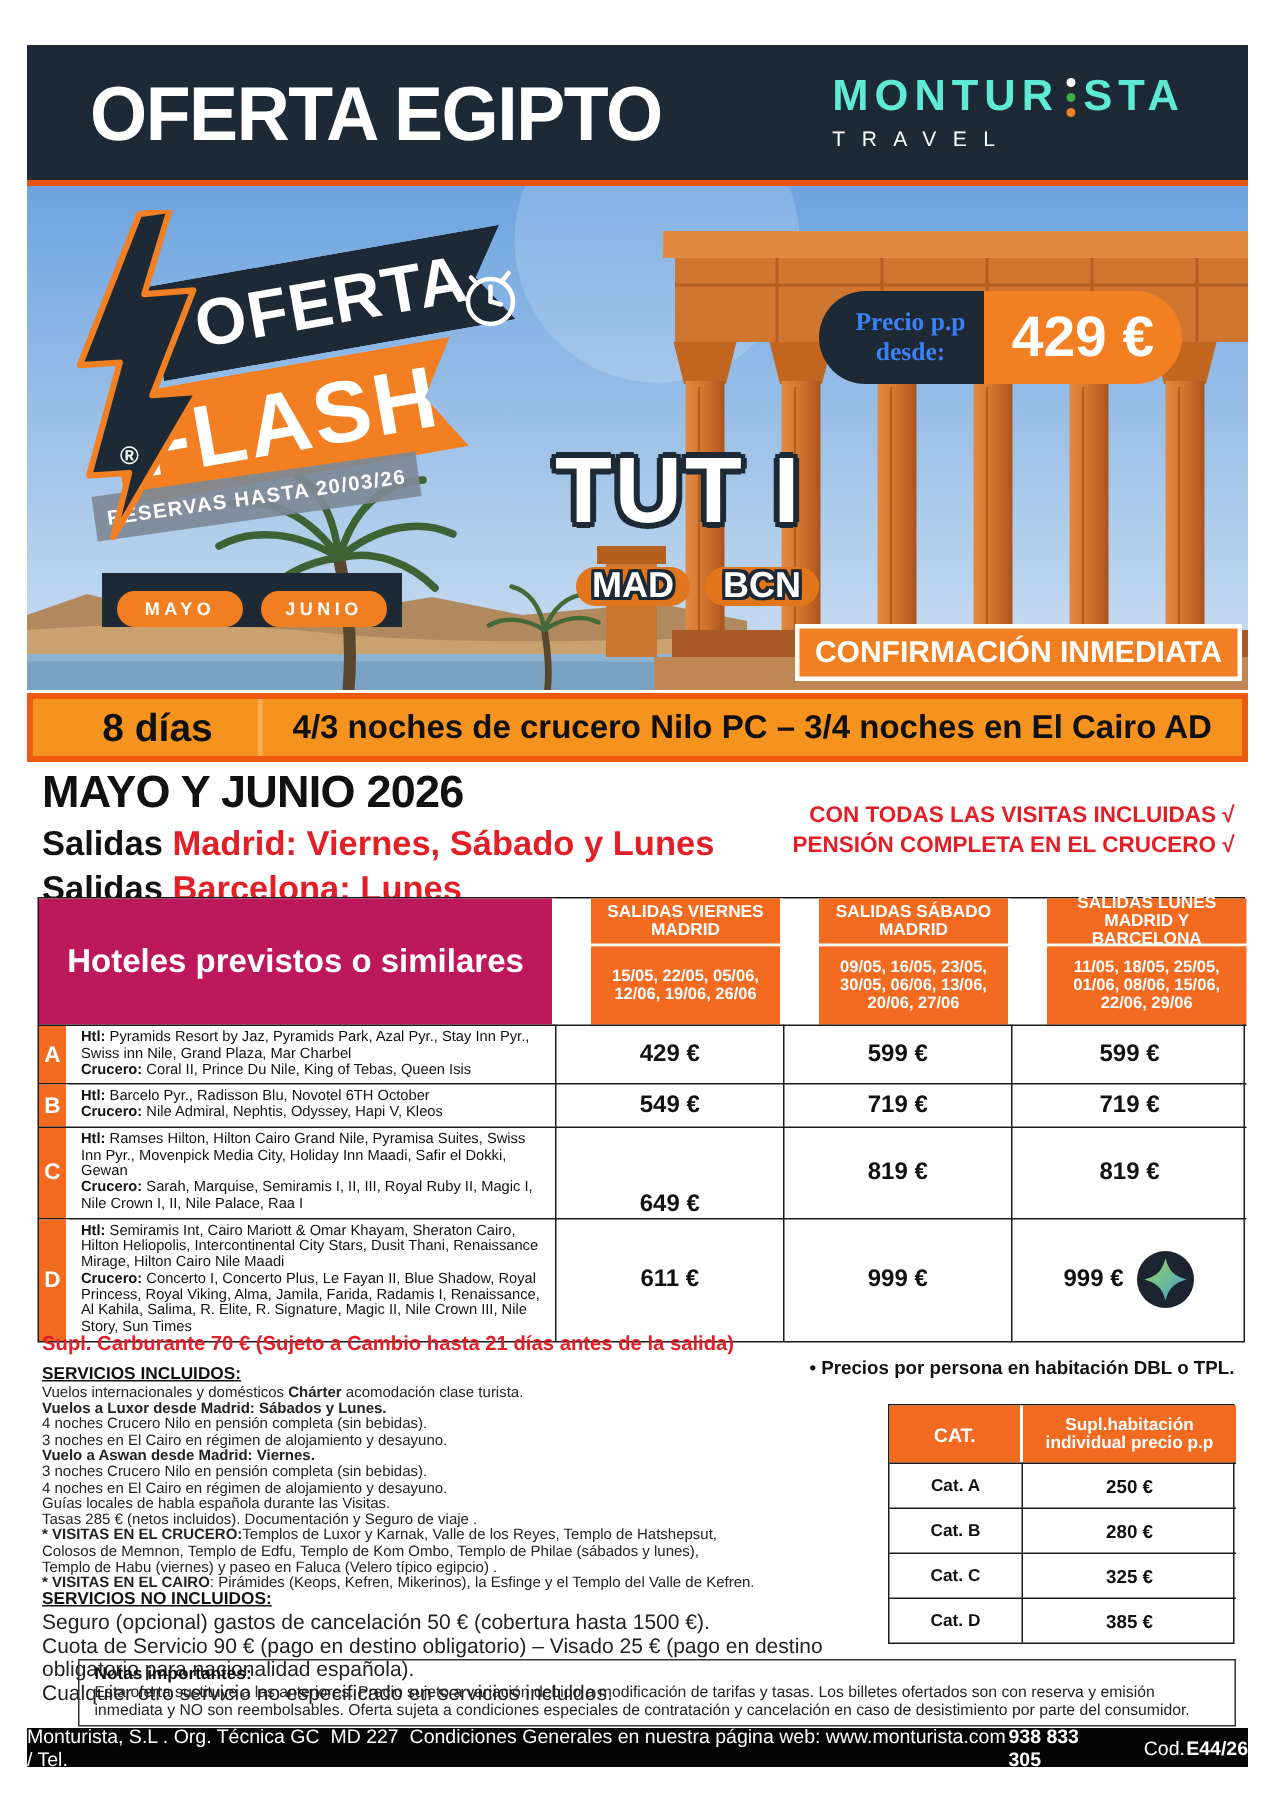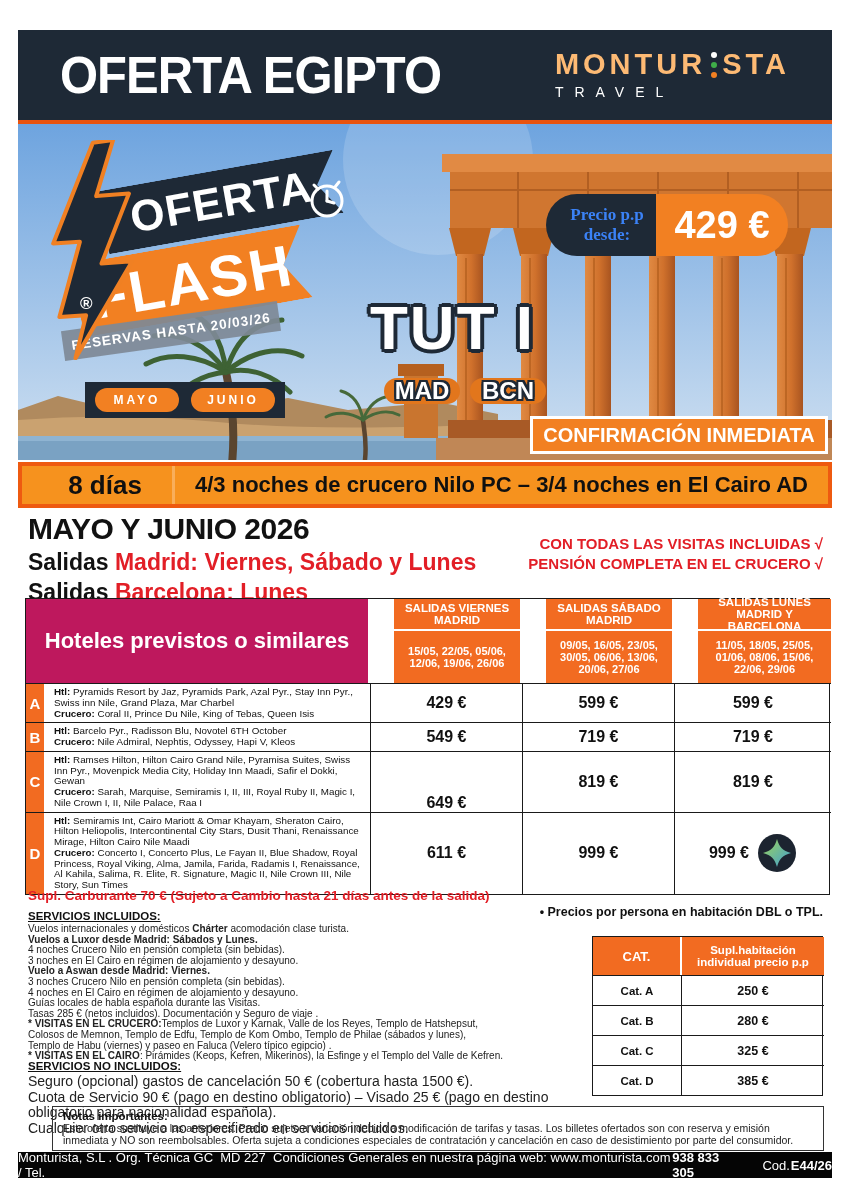--- a/index.html
+++ b/index.html
@@ -6,42 +6,42 @@
   body{width:850px;height:1203px;position:relative;font-family:"Liberation Sans",sans-serif;overflow:hidden;}
   *{box-sizing:border-box;}
   .pre{white-space:pre-wrap;}
   .b{font-weight:bold;}
 
   
   .header{position:absolute;left:18px;top:30px;width:814px;height:90px;background:#1e2936;
           display:flex;align-items:center;justify-content:space-between;padding:0 42px;}
   .header-title{font-size:51px;font-weight:800;color:#fff;letter-spacing:-1px;transform:scaleX(.96);transform-origin:left center;}
   .logo{display:flex;flex-direction:column;align-items:flex-start;}
-  .logo-row{display:flex;align-items:center;color:#fdba74;font-size:29px;font-weight:700;letter-spacing:4px;line-height:1;}
+  .logo-row{display:flex;align-items:center;color:#5eead4;font-size:29px;font-weight:700;letter-spacing:4px;line-height:1;}
   .dotcol{display:inline-flex;flex-direction:column;gap:4px;margin:0 5px;}
   .dot{width:6px;height:6px;border-radius:3px;}
   .dot1{background:#ffffff;}.dot2{background:#3fae49;}.dot3{background:#f28022;}
   .logo-sub{color:#fff;font-size:14px;letter-spacing:11px;margin-top:5px;font-weight:400;}
   .accent{position:absolute;left:18px;top:120px;width:814px;height:4px;background:#e8530e;}
 
   
   .hero{position:absolute;left:18px;top:124px;width:814px;height:336px;overflow:hidden;background:linear-gradient(#6ea4df,#cfe0f1);}
   .hero svg.scene{position:absolute;left:0;top:0;}
   .rib-oferta{position:absolute;left:84px;top:46px;width:238px;height:64px;background:#1e2936;transform:rotate(-10deg);
      clip-path:polygon(0 0,100% 0,91% 50%,100% 100%,0 100%);
      display:flex;align-items:center;justify-content:center;color:#fff;font-size:44px;font-weight:800;letter-spacing:1px;}
   .rib-flash{position:absolute;left:58px;top:120px;width:232px;height:74px;background:#f28022;transform:rotate(-10deg);
      clip-path:polygon(0 0,100% 0,90% 50%,100% 100%,0 100%);
      display:flex;align-items:center;justify-content:center;color:#fff;font-size:58px;font-weight:800;letter-spacing:2px;}
   .rmark{position:absolute;left:62px;top:170px;color:#fff;font-size:17px;font-weight:700;z-index:4;}
   .reservas{position:absolute;left:44px;top:192px;width:218px;height:30px;background:rgba(126,137,150,.92);transform:rotate(-8deg);
      display:flex;align-items:center;justify-content:center;color:#fff;font-weight:800;font-size:13.5px;letter-spacing:1px;white-space:nowrap;}
   .bolt{position:absolute;left:8px;top:16px;z-index:3;}
   .clock{position:absolute;left:286px;top:52px;z-index:3;}
-  .months{position:absolute;left:67px;top:258px;width:200px;height:36px;background:#1e2936;display:flex;align-items:center;justify-content:center;gap:12px;}
+  .months{position:absolute;left:50px;top:258px;width:200px;height:36px;background:#1e2936;display:flex;align-items:flex-end;justify-content:center;gap:12px;}
   .month-pill{width:84px;height:24px;border-radius:12px;background:#f28022;color:#fff;font-size:12px;font-weight:800;letter-spacing:3px;
      display:flex;align-items:center;justify-content:center;}
   .capsule{position:absolute;left:528px;top:70px;height:62px;display:flex;}
   .cap-left{width:110px;background:#1e2936;border-radius:31px 0 0 31px;display:flex;flex-direction:column;align-items:center;justify-content:center;
      color:#3b82f6;font-family:"Liberation Serif",serif;font-weight:700;font-size:17px;line-height:1.15;padding-left:12px;}
   .cap-right{width:132px;background:#f28022;border-radius:0 31px 31px 0;display:flex;align-items:center;justify-content:center;
      color:#fff;font-size:38px;font-weight:800;}
   .product{position:absolute;left:352px;top:168px;font-size:62px;font-weight:800;letter-spacing:2px;color:#fff;
      text-shadow:4px 0 0 #1e2936,-4px 0 0 #1e2936,0 4px 0 #1e2936,0 -4px 0 #1e2936,3px 3px 0 #1e2936,-3px 3px 0 #1e2936,3px -3px 0 #1e2936,-3px -3px 0 #1e2936;}
   .origin{position:absolute;width:76px;height:26px;border-radius:13px;background:#e2761c;display:flex;align-items:center;justify-content:center;

